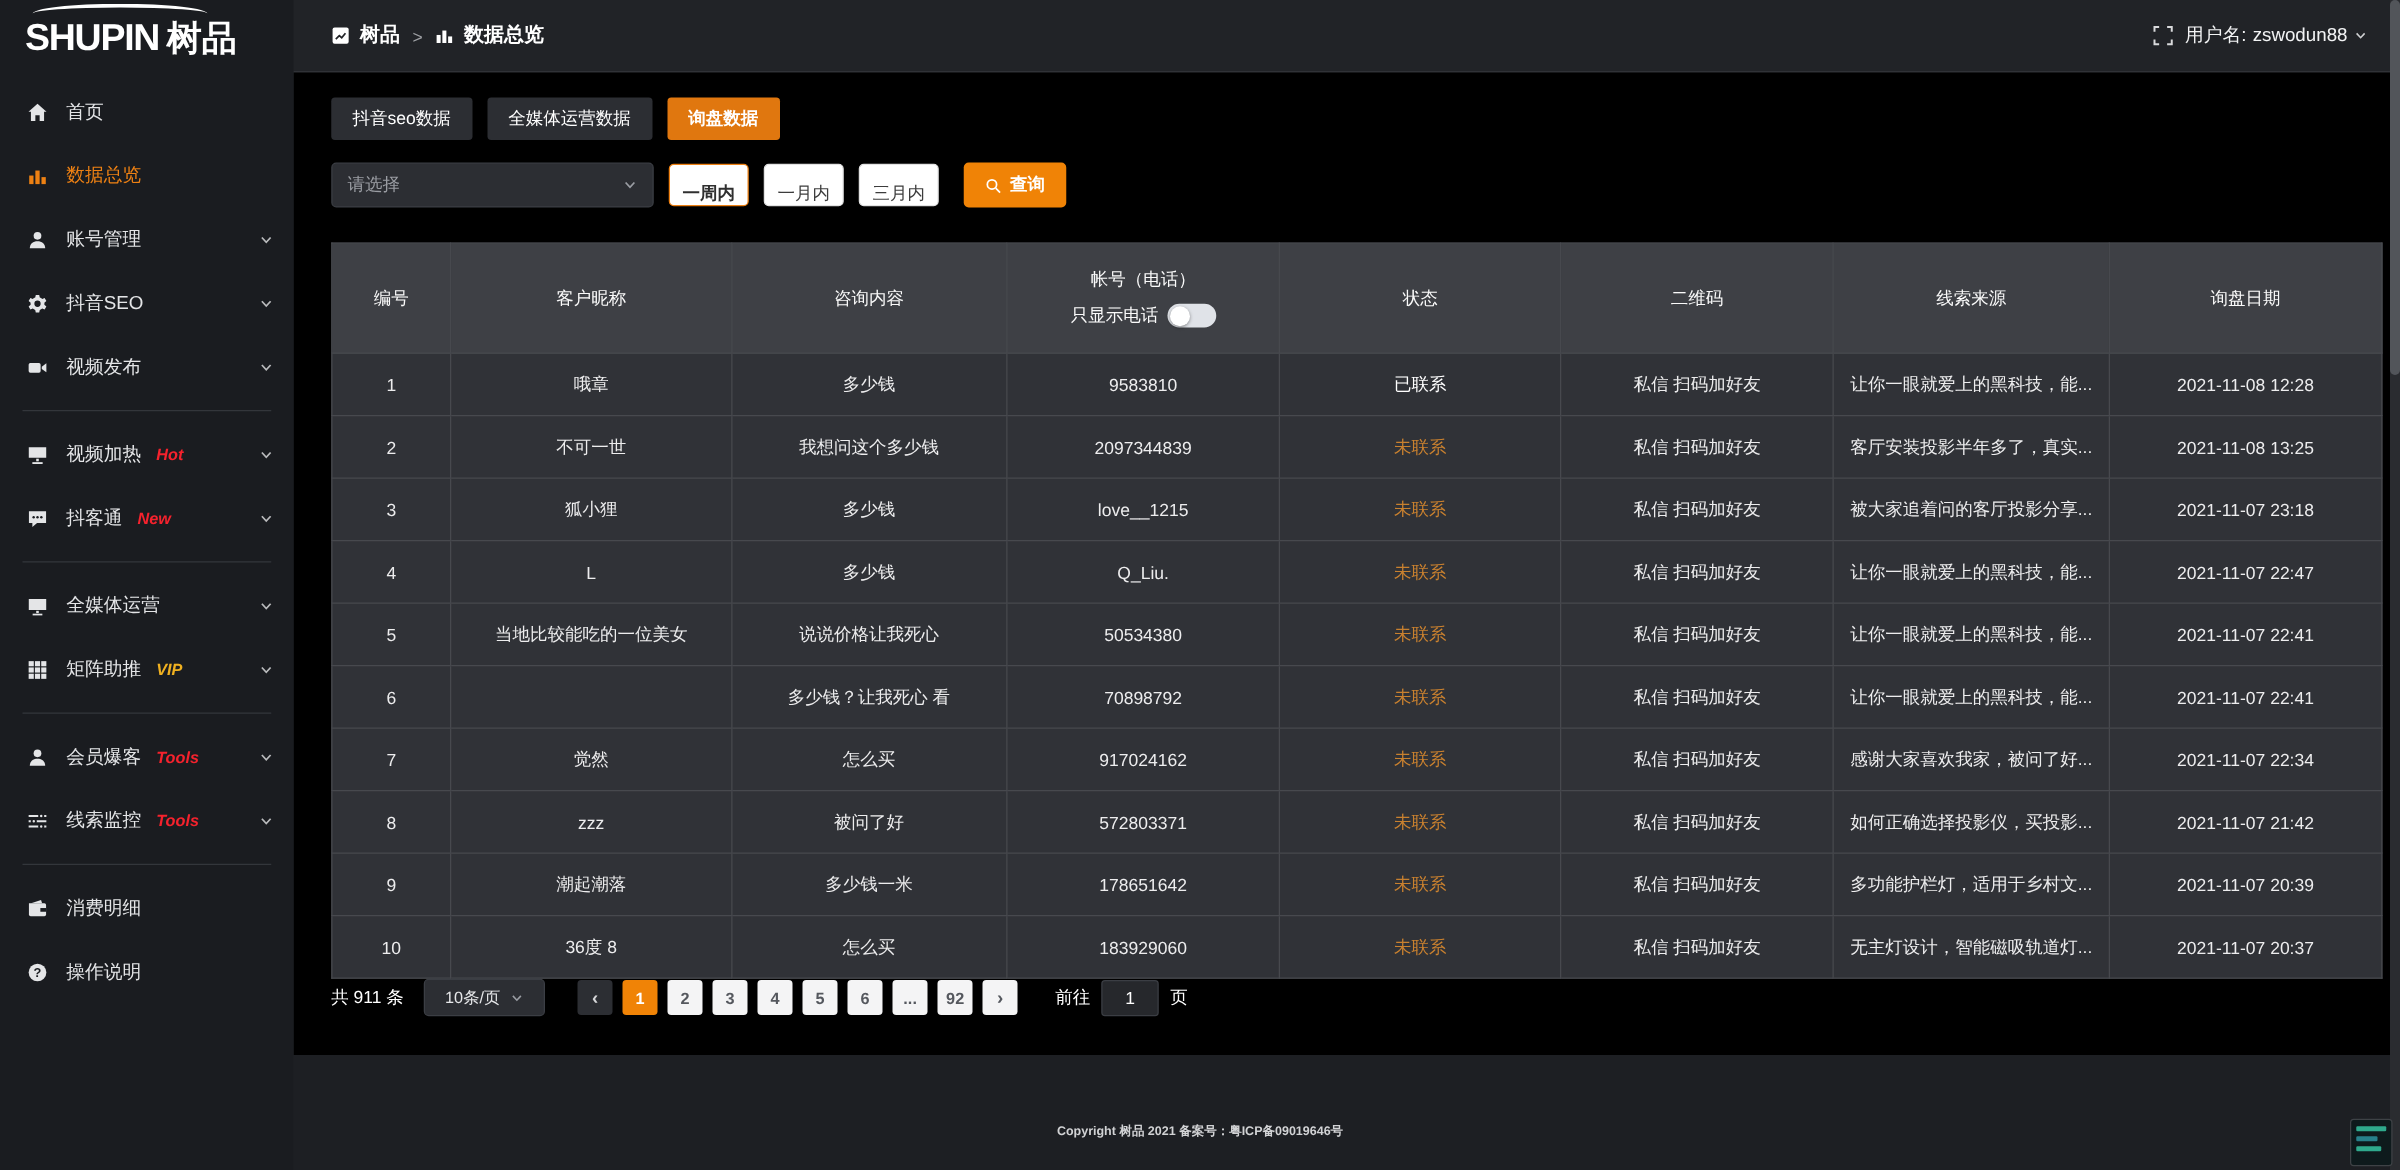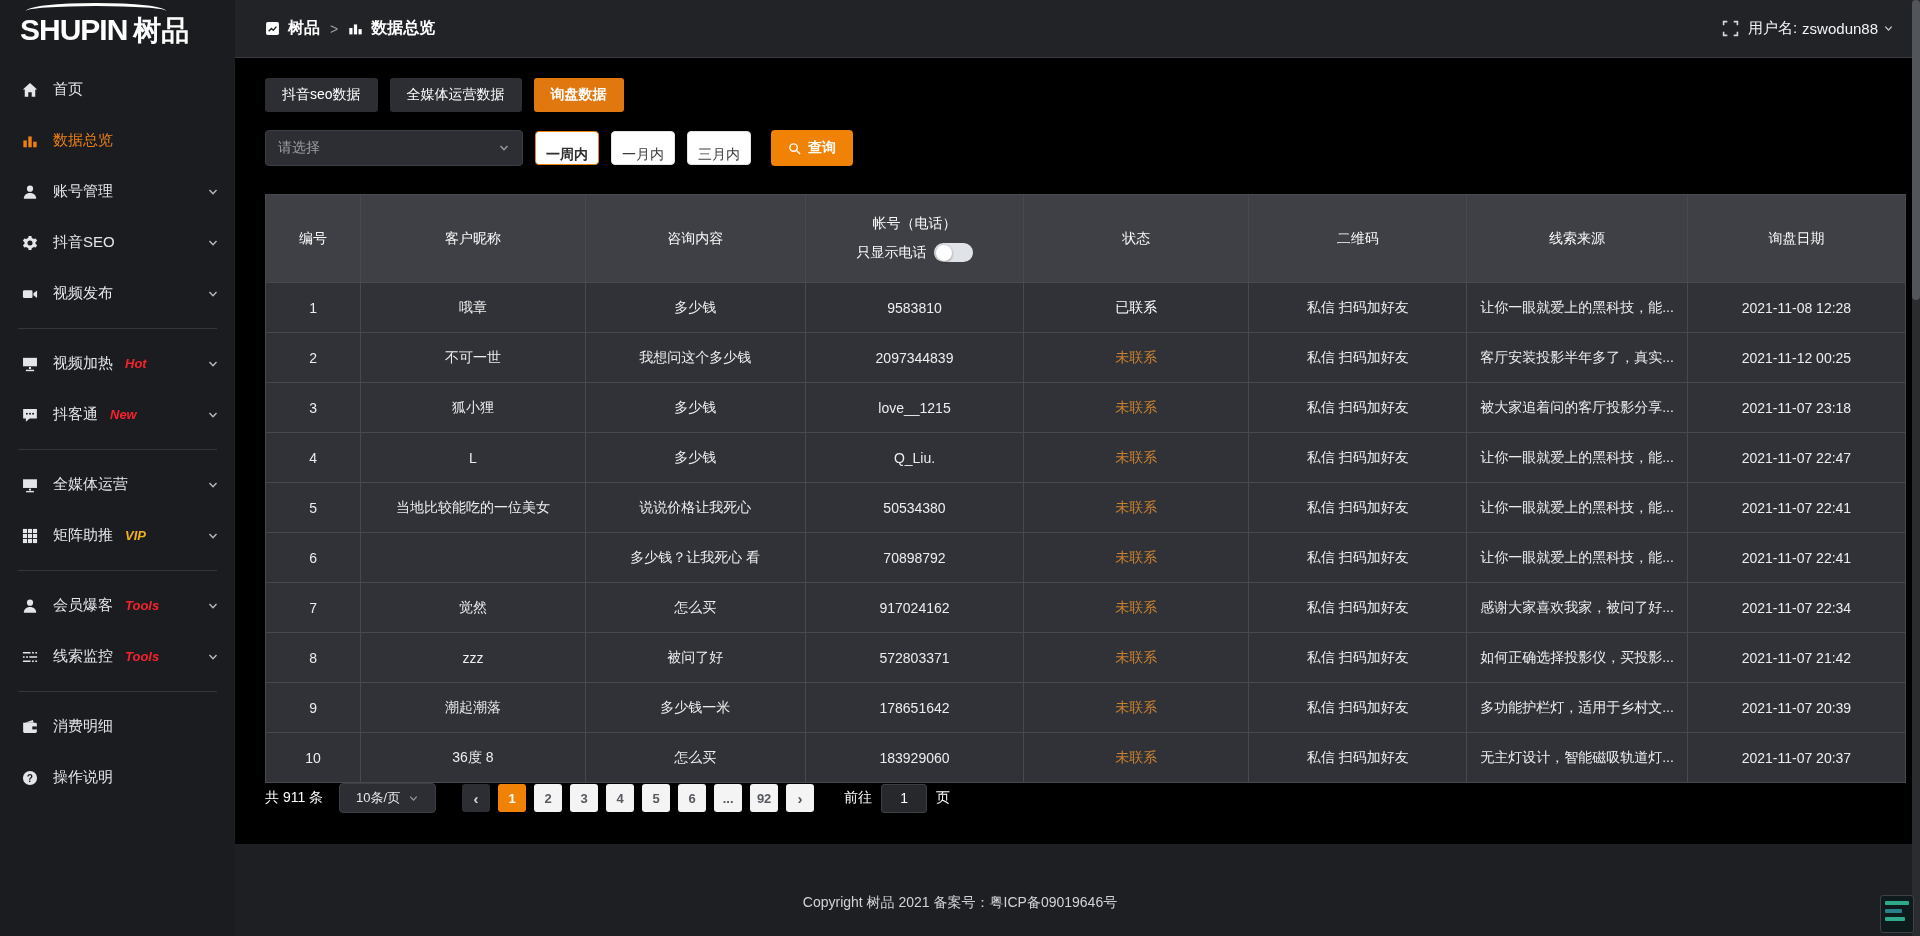--- a/index.html
+++ b/index.html
@@ -74,21 +74,21 @@
   .pg-btn{min-width:28px;height:28px;margin:0 4px;border-radius:3px;display:flex;align-items:center;justify-content:center;font-size:13px;font-weight:bold;cursor:pointer;padding:0 4px;}
   .pg-btn.prev{background:#2c2e33;color:#d6d7d9;font-size:15px;}
   .pg-btn.next{background:#f4f4f5;color:#55585e;font-size:15px;}
   .pg-btn.page{background:#f4f4f5;color:#55585e;}
   .pg-btn.page.active{background:#f08306;color:#fff;}
   .pg-goto{display:flex;align-items:center;gap:9px;margin-left:26px;}
   .pg-input{width:46px;height:29px;background:#26282c;border:1px solid #3b3e44;border-radius:3px;color:#fff;text-align:center;font-size:14px;}
 
   
   .footer-strip{height:92px;flex-shrink:0;background:#1d1f23;}
-  .copyright{position:absolute;left:0;bottom:24px;width:1920px;text-align:center;font-size:14px;color:#d2d3d5;}
+  .copyright{position:absolute;left:0;bottom:24px;width:1920px;text-align:center;font-size:10px;color:#d2d3d5;font-weight:bold;}
 
   
   .scrollbar{position:absolute;top:0;right:0;width:8px;height:936px;background:#2a2c30;}
   .scroll-thumb{position:absolute;top:0;right:0;width:8px;height:300px;background:#52555a;border-radius:4px;cursor:pointer;}
   .float-widget{position:absolute;right:6px;bottom:3px;width:34px;height:38px;background:#0e1a1c;border:1px solid #3e4246;border-radius:3px;padding:5px 4px;display:flex;flex-direction:column;gap:4px;cursor:pointer;}
   .float-widget i{display:block;height:4px;border-radius:1px;background:#2fa98c;}
   .float-widget i:nth-child(2){background:#27808a;width:70%;}
   .float-widget i:nth-child(3){background:#2fa98c;width:85%;}
 </style>
 </head>
@@ -442,21 +442,21 @@
             </tr>
 
             <tr>
               <td>2</td>
               <td>不可一世</td>
               <td class="al">我想问这个多少钱</td>
               <td>2097344839</td>
               <td class="status pending">未联系</td>
               <td class="link">私信 扫码加好友</td>
               <td class="al link">客厅安装投影半年多了，真实...</td>
-              <td>2021-11-12 00:25</td>
+              <td>2021-11-08 13:25</td>
             </tr>
 
             <tr>
               <td>3</td>
               <td>狐小狸</td>
               <td class="al">多少钱</td>
               <td>love__1215</td>
               <td class="status pending">未联系</td>
               <td class="link">私信 扫码加好友</td>
               <td class="al link">被大家追着问的客厅投影分享...</td>

